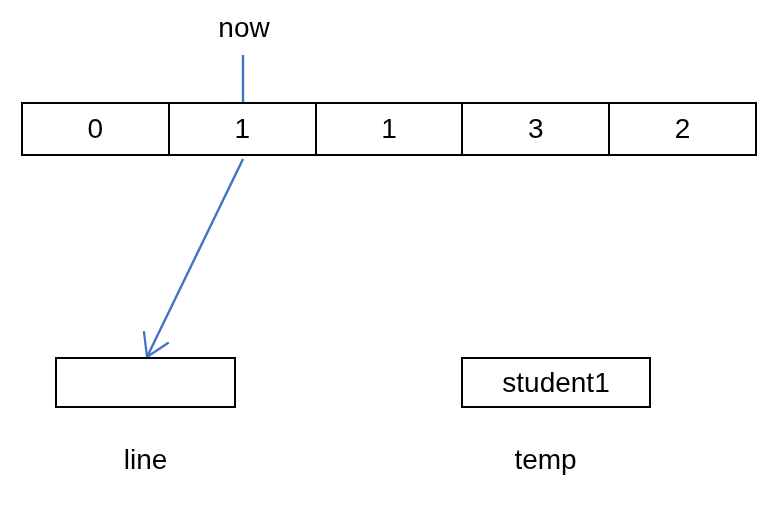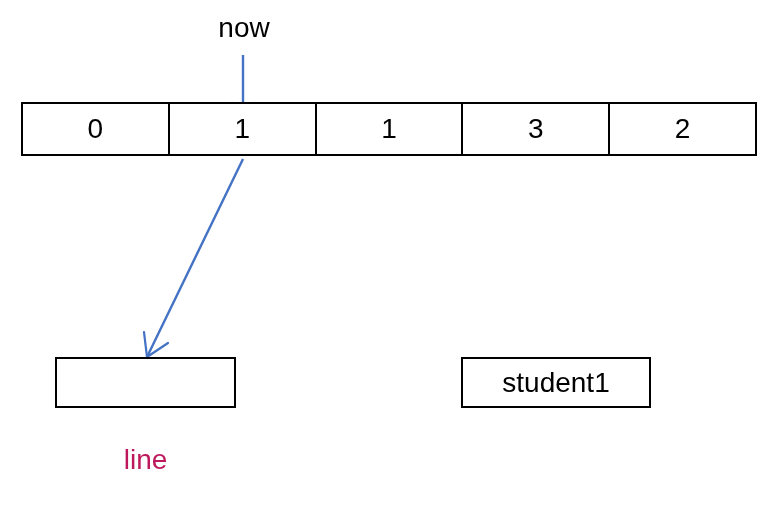--- a/index.html
+++ b/index.html
@@ -83,21 +83,21 @@
     left: 461px;
     top: 357px;
     width: 190px;
     height: 51px;
   }
 
   .var-caption {
     position: absolute;
     font-size: 28px;
     line-height: 32px;
-    color: #be185d;
+    color: #000000;
     text-align: center;
     white-space: nowrap;
   }
   #line-caption {
     left: 55px;
     top: 444px;
     width: 181px;
   }
   #temp-caption {
     left: 461px;
@@ -140,14 +140,15 @@
     <div class="array-cell">1</div>
     <div class="array-cell">1</div>
     <div class="array-cell">3</div>
     <div class="array-cell">2</div>
   </div>
 
   <div class="var-box" id="line-box"></div>
   <div class="var-caption" id="line-caption">line</div>
 
   <div class="var-box" id="temp-box">student1</div>
+  <div class="var-caption" id="temp-caption">temp</div>
 
 </div>
 
 </body></html>

